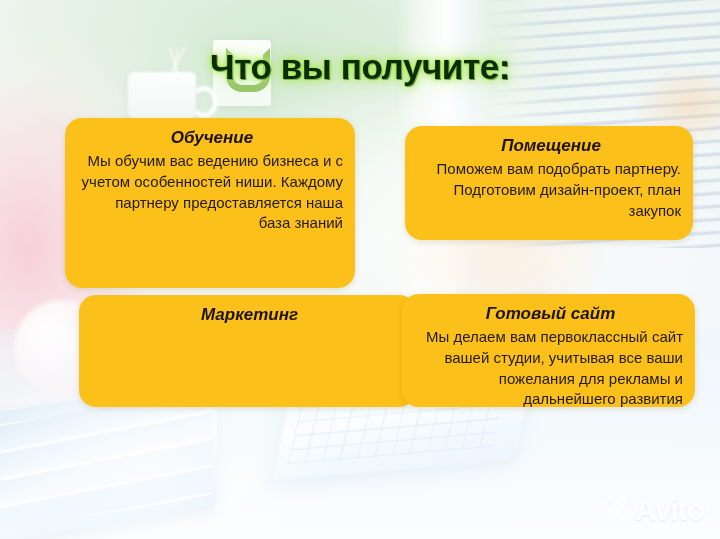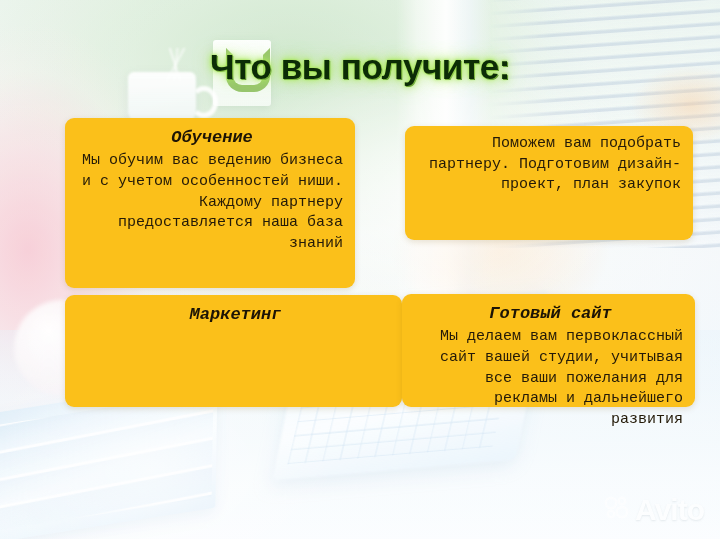--- a/index.html
+++ b/index.html
@@ -244,46 +244,45 @@
       0 0 10px #b6ef6b,
       0 0 18px rgba(170,232,90,0.75),
       1px 1px 0 #17420c;
     white-space: nowrap;
   }
 
   
   .card {
     position: absolute;
     background: #fbc01a;
-    border-radius: 9px;
+    border-radius: 17px;
     box-shadow: 0 2px 6px rgba(120,90,10,0.16);
     box-sizing: border-box;
     padding: 8px 12px 10px 16px;
-    font-family: Liberation Mono, monospace;
   }
   .card-title {
     text-align: center;
     font-weight: bold;
     font-style: italic;
     font-size: 17px;
     color: #1d1405;
     line-height: 1.2;
     margin: 2px 0 3px 0;
     white-space: nowrap;
   }
   .card-body {
     font-size: 15px;
     line-height: 1.38;
     color: #241a08;
     text-align: right;
   }
 
   #card-obuchenie  { left: 65px;  top: 118px; width: 290px; height: 170px; }
   #card-pomeshenie { left: 405px; top: 126px; width: 288px; height: 114px; }
-  #card-marketing  { left: 65px;  top: 295px; width: 337px; height: 112px; }
+  #card-marketing  { left: 79px;  top: 295px; width: 337px; height: 112px; }
   #card-sait       { left: 402px; top: 294px; width: 293px; height: 113px; }
 
   
   .watermark {
     position: absolute;
     right: 16px;
     bottom: 14px;
     display: flex;
     align-items: center;
     gap: 5px;
@@ -323,20 +322,21 @@
   <div class="bg-layer bg-bloom"></div>
 
   <div class="title">Что вы получите:</div>
 
   <div class="card" id="card-obuchenie">
     <div class="card-title">Обучение</div>
     <div class="card-body">Мы обучим вас ведению бизнеса и с учетом особенностей ниши. Каждому партнеру предоставляется наша база знаний</div>
   </div>
 
   <div class="card" id="card-pomeshenie">
+    <div class="card-title">Помещение</div>
     <div class="card-body">Поможем вам подобрать партнеру. Подготовим дизайн-проект, план закупок</div>
   </div>
 
   <div class="card" id="card-marketing">
     <div class="card-title">Маркетинг</div>
   </div>
 
   <div class="card" id="card-sait">
     <div class="card-title">Готовый сайт</div>
     <div class="card-body">Мы делаем вам первоклассный сайт вашей студии, учитывая все ваши пожелания для рекламы и дальнейшего развития</div>

